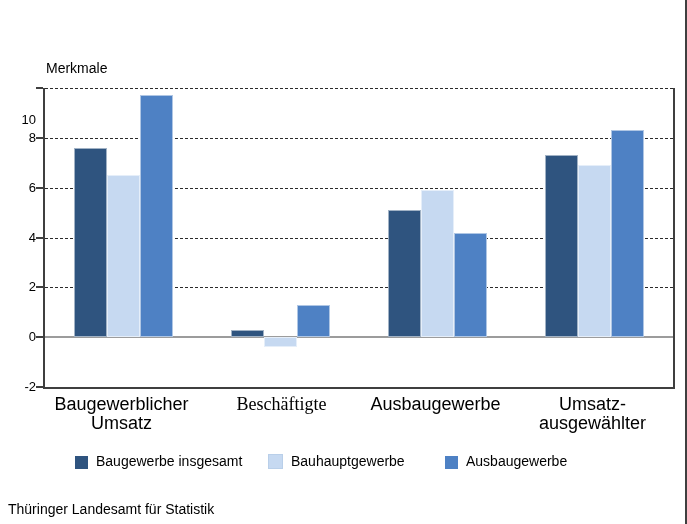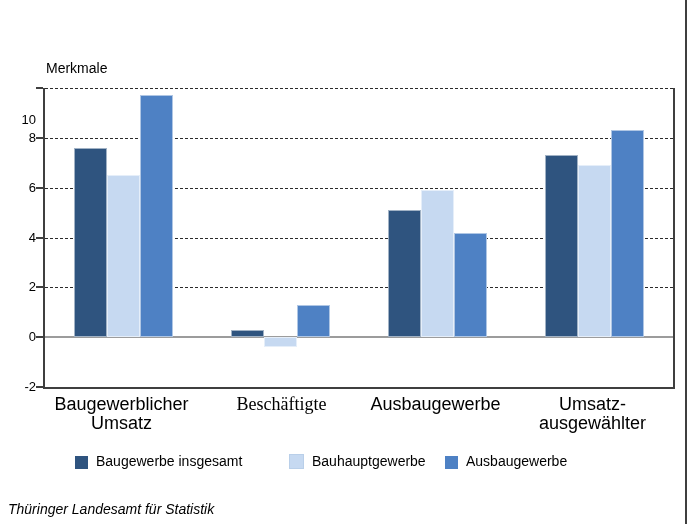--- a/index.html
+++ b/index.html
@@ -16,21 +16,21 @@
     border-left:2px solid #3f3f3f;border-right:2px solid #3f3f3f;border-bottom:2px solid #3f3f3f;}
   .grid{position:absolute;left:0;width:100%;height:0;border-top:1px dashed #2b2b2b;}
   .zero{position:absolute;left:0;width:100%;height:2px;background:#9c9c9c;}
   .bar{position:absolute;box-sizing:border-box;border:1px solid rgba(255,255,255,0.55);}
   .ytick-label{position:absolute;width:36px;text-align:right;font-size:13px;height:16px;line-height:16px;}
   .ytick-mark{position:absolute;width:7px;height:2px;background:#3f3f3f;}
   .xlabel{position:absolute;width:157px;text-align:center;font-size:18px;line-height:19px;white-space:pre-line;}
   .legend-item{position:absolute;top:453px;display:flex;align-items:flex-end;gap:8px;height:16px;}
   .swatch{width:13px;height:13px;flex:0 0 13px;}
   .legend-label{font-size:14px;line-height:16px;}
-  .source{position:absolute;left:8px;top:501px;font-size:14px;font-style:italic;}
+  .source{position:absolute;left:8px;top:501px;font-size:14px;}
 </style>
 </head>
 <body>
 
 <div class="page">
 
   <div class="unit">Merkmale</div>
 
   <div class="plot" id="plot">
       <div class="grid" style="top: 0px;"></div>
@@ -75,21 +75,21 @@
       <div class="xlabel" style="left: 203px; top: 395px; font-family: Liberation Serif, serif;">Beschäftigte</div>
       <div class="xlabel" style="left: 357px; top: 395px;">Ausbaugewerbe</div>
       <div class="xlabel" style="left: 514px; top: 395px;">Umsatz-
 ausgewählter</div>
     </div>
   <div id="legend">
       <div class="legend-item" style="left: 75px;">
         <div class="swatch" style="background: rgb(47, 84, 127);"></div>
         <div class="legend-label">Baugewerbe insgesamt</div>
       </div>
-      <div class="legend-item" style="left: 289px;">
+      <div class="legend-item" style="left: 268px;">
         <div class="swatch" style="background: rgb(198, 217, 241); border: 1px solid rgb(185, 207, 233);"></div>
         <div class="legend-label">Bauhauptgewerbe</div>
       </div>
       <div class="legend-item" style="left: 445px;">
         <div class="swatch" style="background: rgb(78, 129, 196);"></div>
         <div class="legend-label">Ausbaugewerbe</div>
       </div>
     </div>
 
   <div class="source">Thüringer Landesamt für Statistik</div>

